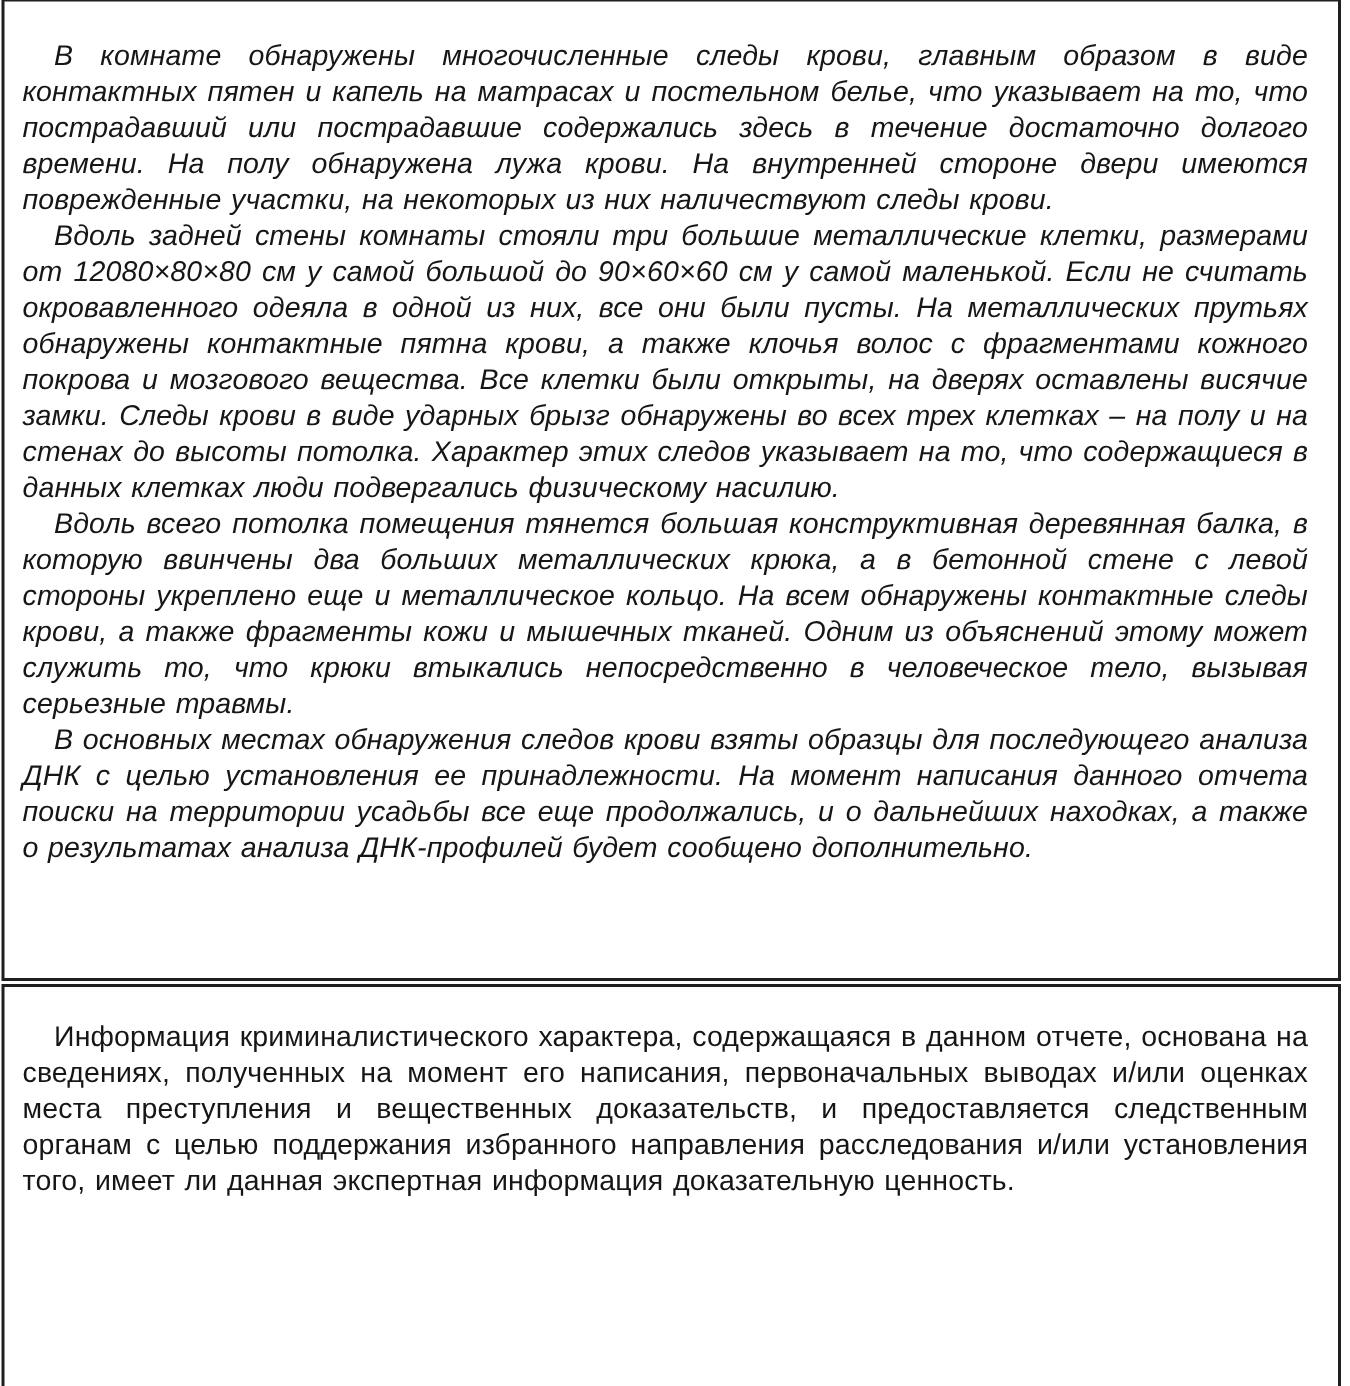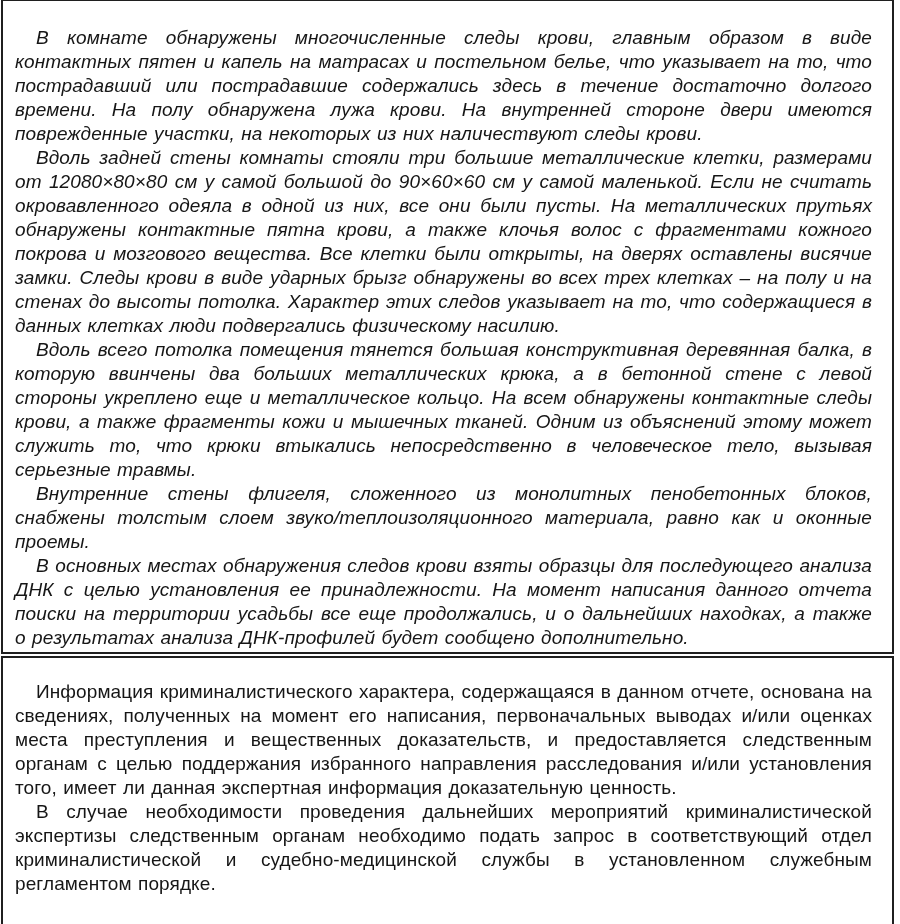--- a/index.html
+++ b/index.html
@@ -52,22 +52,20 @@
 </style>
 </head>
 <body>
 
 <div class="page">
 
   <section class="box box-findings">
     <p>В комнате обнаружены многочисленные следы крови, главным образом в виде контактных пятен и капель на матрасах и постельном белье, что указывает на то, что пострадавший или пострадавшие содержались здесь в течение достаточно долгого времени. На полу обнаружена лужа крови. На внутренней стороне двери имеются поврежденные участки, на некоторых из них наличествуют следы крови.</p>
     <p>Вдоль задней стены комнаты стояли три большие металлические клетки, размерами от 12080×80×80 см у самой большой до 90×60×60 см у самой маленькой. Если не считать окровавленного одеяла в одной из них, все они были пусты. На металлических прутьях обнаружены контактные пятна крови, а также клочья волос с фрагментами кожного покрова и мозгового вещества. Все клетки были открыты, на дверях оставлены висячие замки. Следы крови в виде ударных брызг обнаружены во всех трех клетках – на полу и на стенах до высоты потолка. Характер этих следов указывает на то, что содержащиеся в данных клетках люди подвергались физическому насилию.</p>
     <p>Вдоль всего потолка помещения тянется большая конструктивная деревянная балка, в которую ввинчены два больших металлических крюка, а в бетонной стене с левой стороны укреплено еще и металлическое кольцо. На всем обнаружены контактные следы крови, а также фрагменты кожи и мышечных тканей. Одним из объяснений этому может служить то, что крюки втыкались непосредственно в человеческое тело, вызывая серьезные травмы.</p>
-    <p>Внутренние стены флигеля, сложенного из монолитных пенобетонных блоков, снабжены толстым слоем звуко/теплоизоляционного материала, равно как и оконные проемы.</p>
     <p>В основных местах обнаружения следов крови взяты образцы для последующего анализа ДНК с целью установления ее принадлежности. На момент написания данного отчета поиски на территории усадьбы все еще продолжались, и о дальнейших находках, а также о результатах анализа ДНК-профилей будет сообщено дополнительно.</p>
   </section>
 
   <section class="box box-disclaimer">
     <p>Информация криминалистического характера, содержащаяся в данном отчете, основана на сведениях, полученных на момент его написания, первоначальных выводах и/или оценках места преступления и вещественных доказательств, и предоставляется следственным органам с целью поддержания избранного направления расследования и/или установления того, имеет ли данная экспертная информация доказательную ценность.</p>
-    <p>В случае необходимости проведения дальнейших мероприятий криминалистической экспертизы следственным органам необходимо подать запрос в соответствующий отдел криминалистической и судебно-медицинской службы в установленном служебным регламентом порядке.</p>
   </section>
 
 </div>
 
 </body></html>

